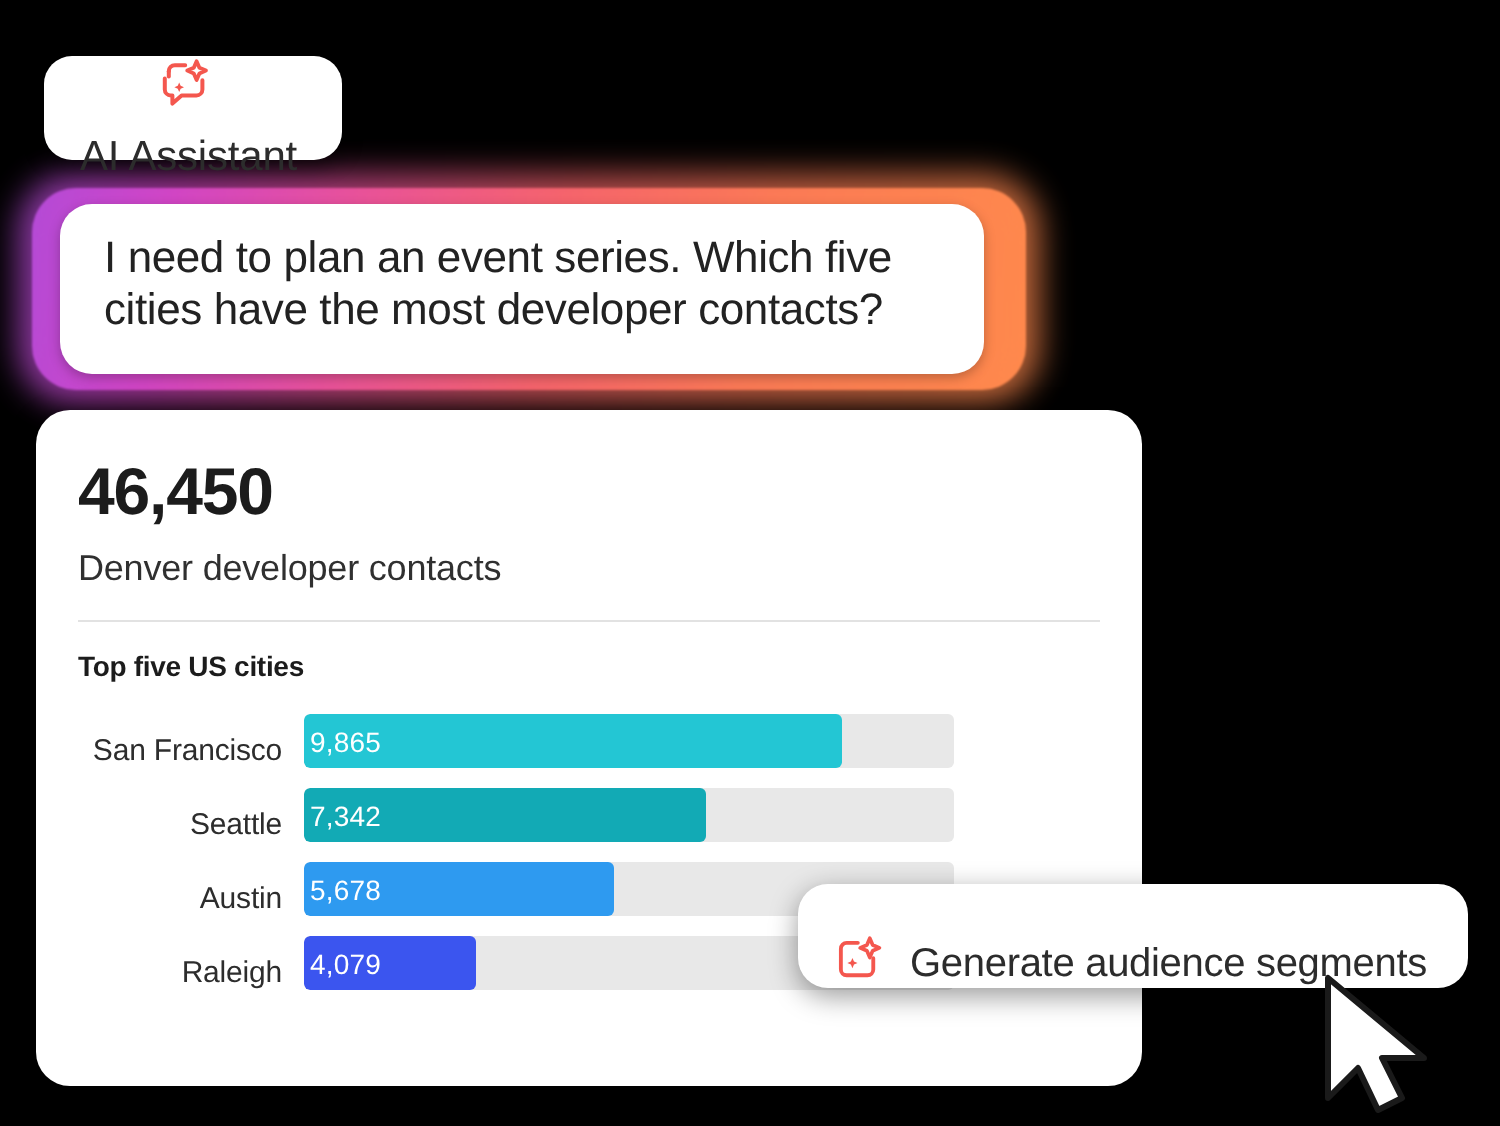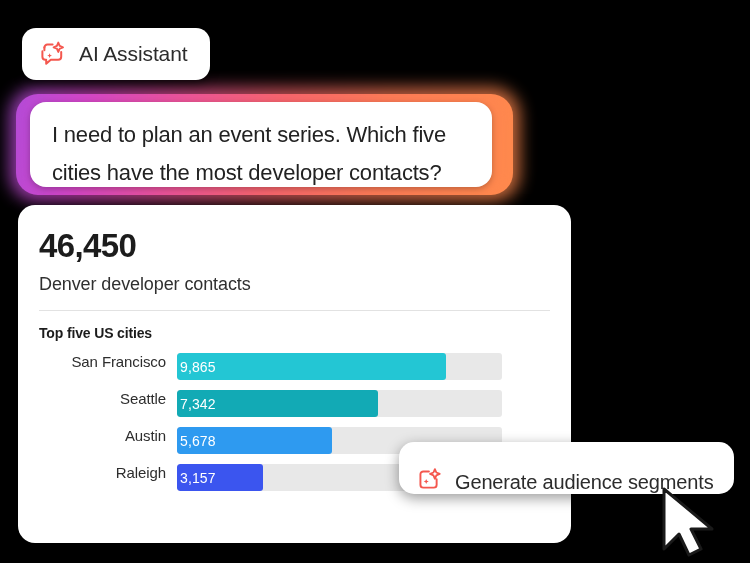--- a/index.html
+++ b/index.html
@@ -26,20 +26,21 @@
     top: 28px;
     height: 52px;
     display: flex;
     align-items: center;
     gap: 11px;
     padding: 0 22px 0 18px;
     background: #ffffff;
     border-radius: 14px;
     box-shadow: 0 3px 10px rgba(0,0,0,0.45);
     z-index: 40;
+    flex-direction: column;
   }
   .assistant-pill .label {
     font-size: 21px;
     color: #2c2c2c;
     letter-spacing: -0.1px;
     white-space: nowrap;
   }
   .icon-box { display: block; line-height: 0; }
 
   
@@ -83,21 +84,21 @@
     width: 462px;
     height: 85px;
     background: #ffffff;
     border-radius: 16px;
     padding: 14px 22px 0 22px;
     z-index: 25;
     box-shadow: 0 2px 6px rgba(0,0,0,0.25);
   }
   .prompt-text {
     font-size: 22px;
-    line-height: 38px;
+    line-height: 26px;
     color: #222222;
     letter-spacing: -0.2px;
   }
 
   
   .result-card {
     position: absolute;
     left: 18px;
     top: 205px;
     width: 553px;
@@ -132,24 +133,23 @@
     font-weight: bold;
     color: #1c1c1c;
     margin-top: 14px;
     letter-spacing: -0.15px;
   }
 
   
   .chart-rows { margin-top: 12px; }
   .bar-row {
     display: flex;
-    align-items: flex-start;
+    align-items: flex-end;
     height: 31px;
     margin-bottom: 6px;
-    margin-left: 25px;
   }
   .bar-label {
     width: 113px;
     text-align: right;
     padding-right: 11px;
     font-size: 15px;
     color: #2d2d2d;
     white-space: nowrap;
     letter-spacing: -0.1px;
   }
@@ -261,21 +261,21 @@
           <div class="bar-track">
             <div class="bar-fill" style="width: 47.7143%; background: rgb(46, 154, 240);">
               <span class="bar-value">5,678</span>
             </div>
           </div>
         </div>
         <div class="bar-row">
           <div class="bar-label">Raleigh</div>
           <div class="bar-track">
             <div class="bar-fill" style="width: 26.5294%; background: rgb(59, 85, 239);">
-              <span class="bar-value">3,157</span>
+              <span class="bar-value">4,079</span>
             </div>
           </div>
         </div>
       </div>
   </div>
 
   <div class="cta-button">
     <span class="icon-box">
       <svg width="27" height="27" viewBox="0 0 28 28">
         <path d="M13.4 4.6H7.6a3 3 0 0 0-3 3v10.8a3 3 0 0 0 3 3h10.8a3 3 0 0 0 3-3v-5.8" fill="none" stroke="#f4574e" stroke-width="2" stroke-linecap="round"></path>

